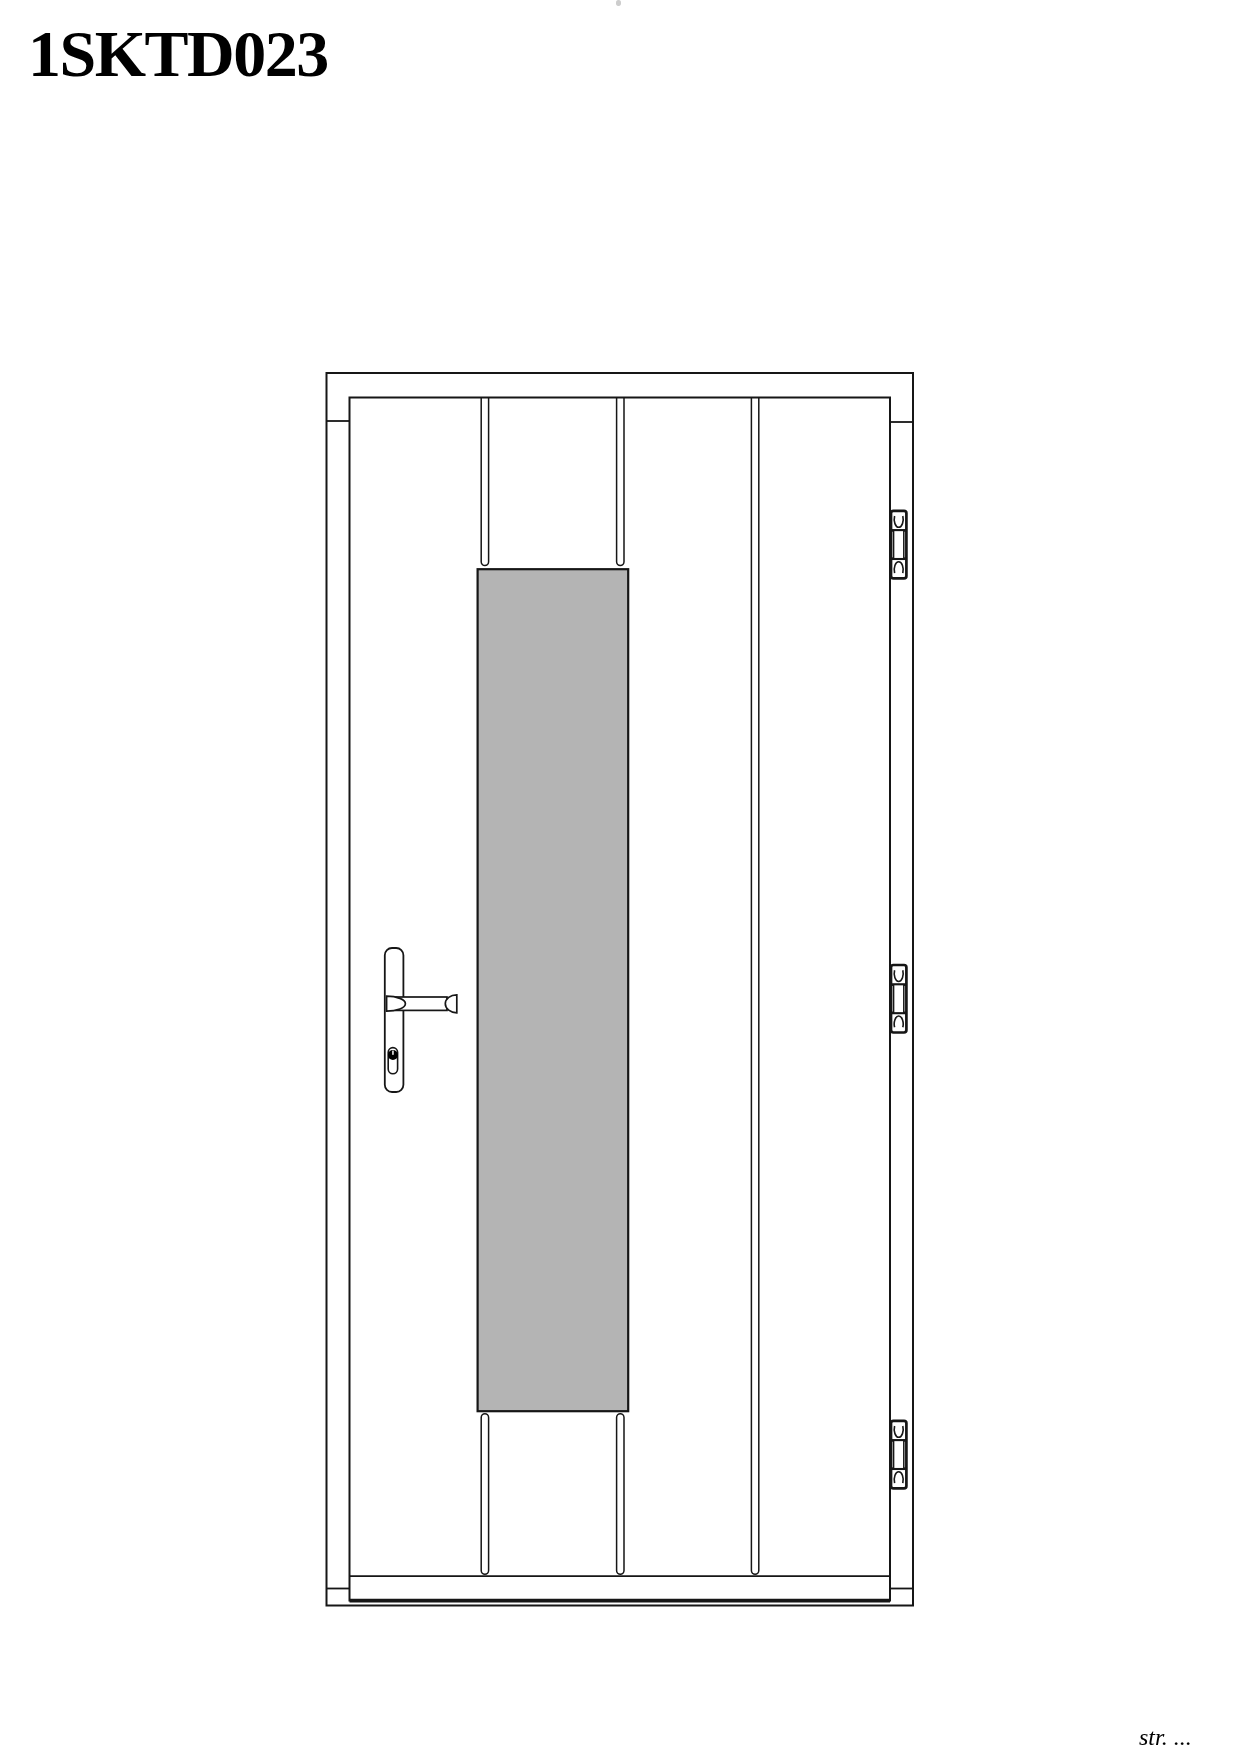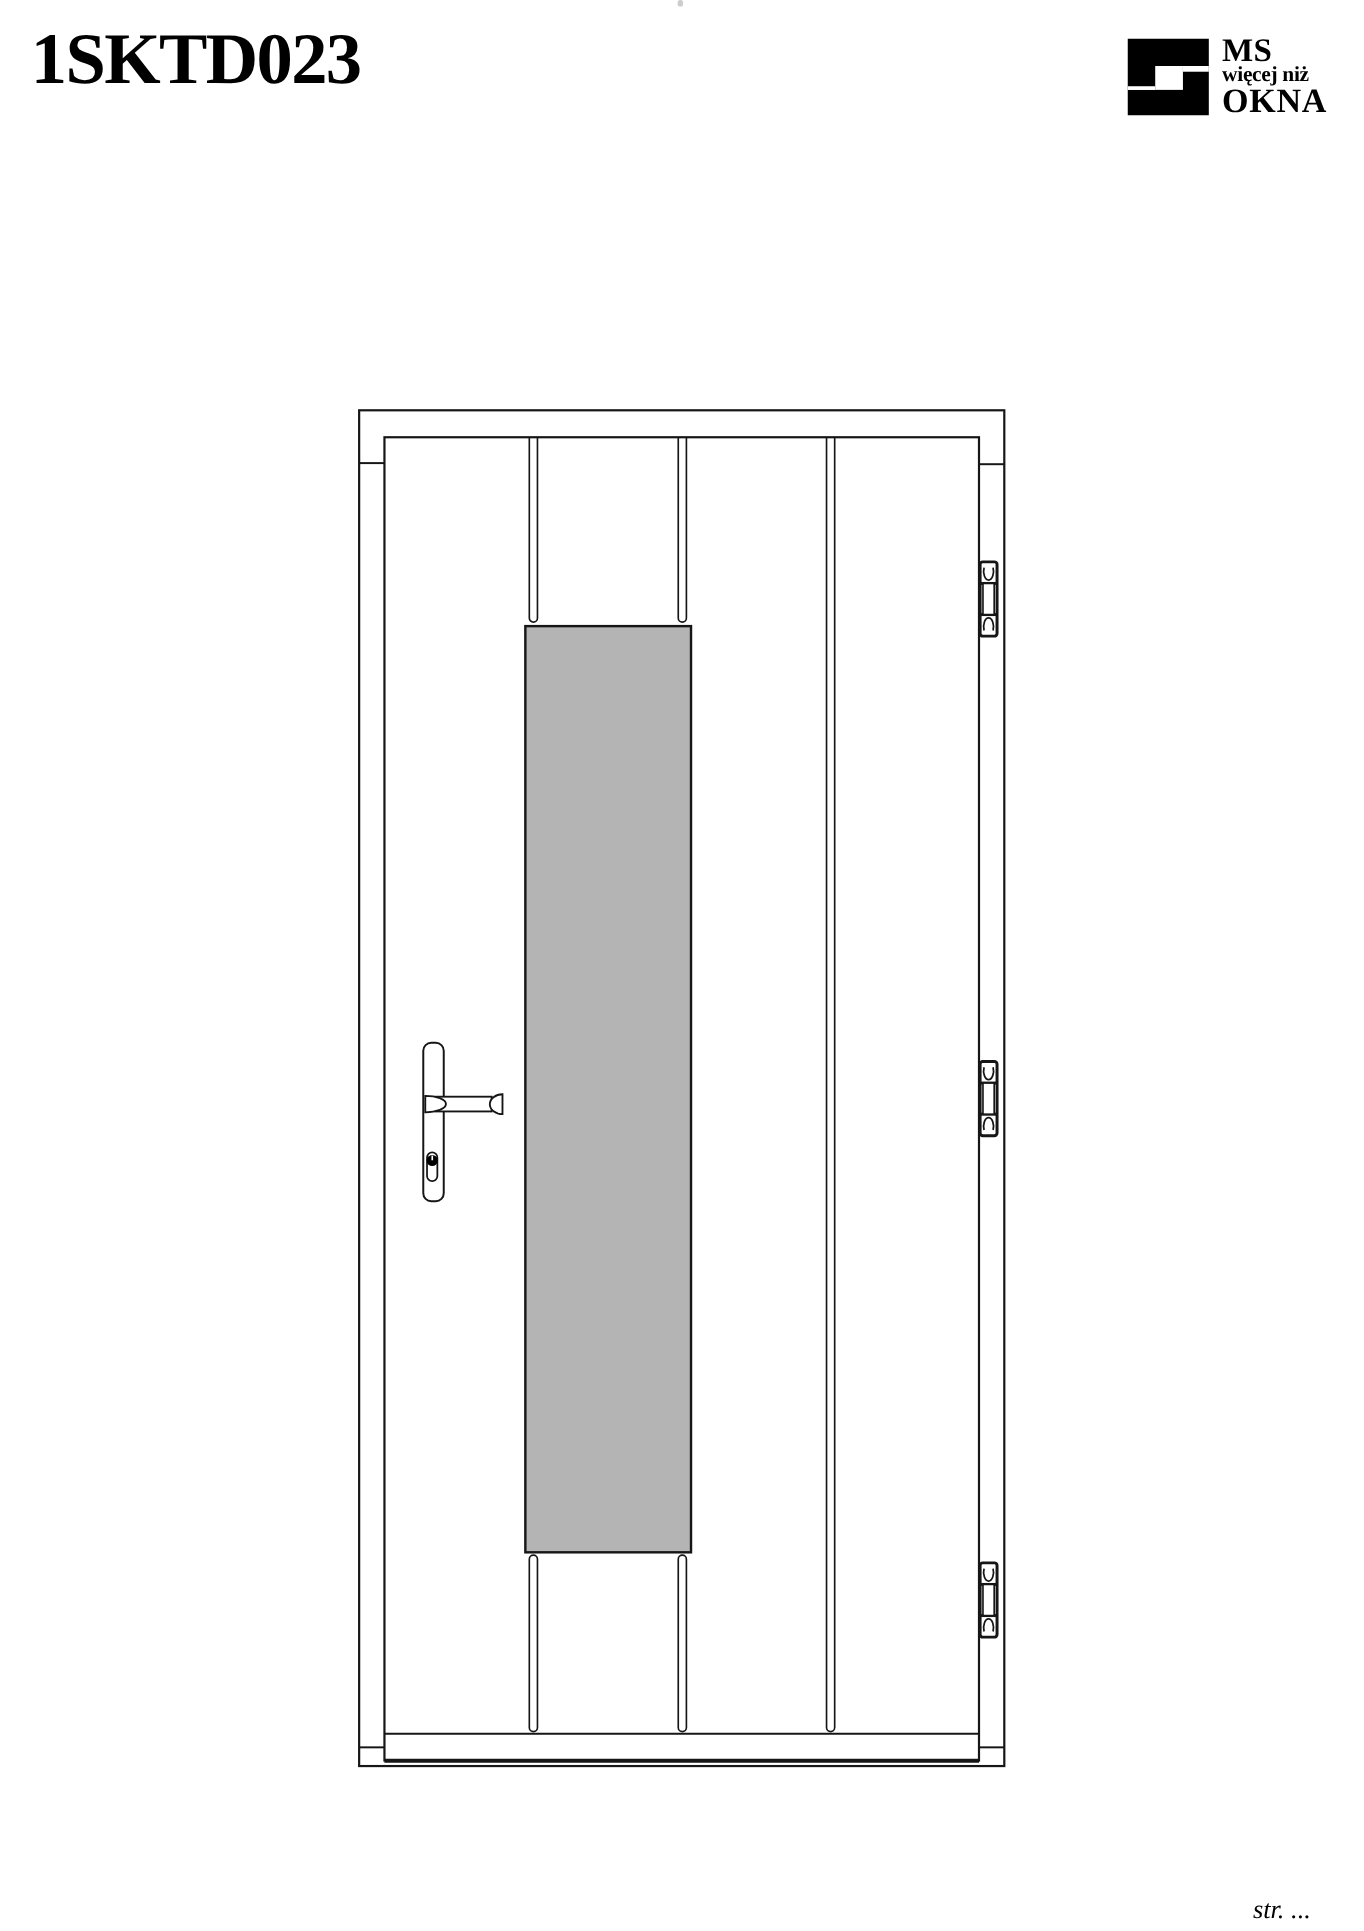--- a/index.html
+++ b/index.html
@@ -49,33 +49,20 @@
 </style>
 </head>
 <body>
 
 <div class="page">
 
   <div class="page-title">1SKTD023</div>
 
   <div class="stray-mark"></div>
 
-  <div class="logo">
-    <svg class="logo-mark" viewBox="0 0 74 70">
-      <rect x="0" y="0" width="74" height="70" fill="var(--ink)"></rect>
-      <rect x="25.2" y="25" width="25.2" height="21.7" fill="#ffffff"></rect>
-      <rect x="50.4" y="25" width="23.6" height="5.2" fill="#ffffff"></rect>
-      <rect x="0" y="43.4" width="25.2" height="3.4" fill="#ffffff"></rect>
-    </svg>
-    <div class="logo-text">
-      <span class="logo-line1">MS</span>
-      <span class="logo-line2">więcej niż</span>
-      <span class="logo-line3">OKNA</span>
-    </div>
-  </div>
 
   <svg class="drawing" viewBox="0 0 1240 1755">
 
     <g>
       <rect class="ln" x="326.5" y="373" width="586.5" height="1232.5" stroke-width="2"></rect>
       <path class="ln" d="M326.5 421 H349.5" stroke-width="1.8"></path>
       <path class="ln" d="M890 422 H913" stroke-width="1.8"></path>
       <path class="ln" d="M326.5 1588.5 H349.5" stroke-width="1.8"></path>
       <path class="ln" d="M890 1588.5 H913" stroke-width="1.8"></path>
     </g>

